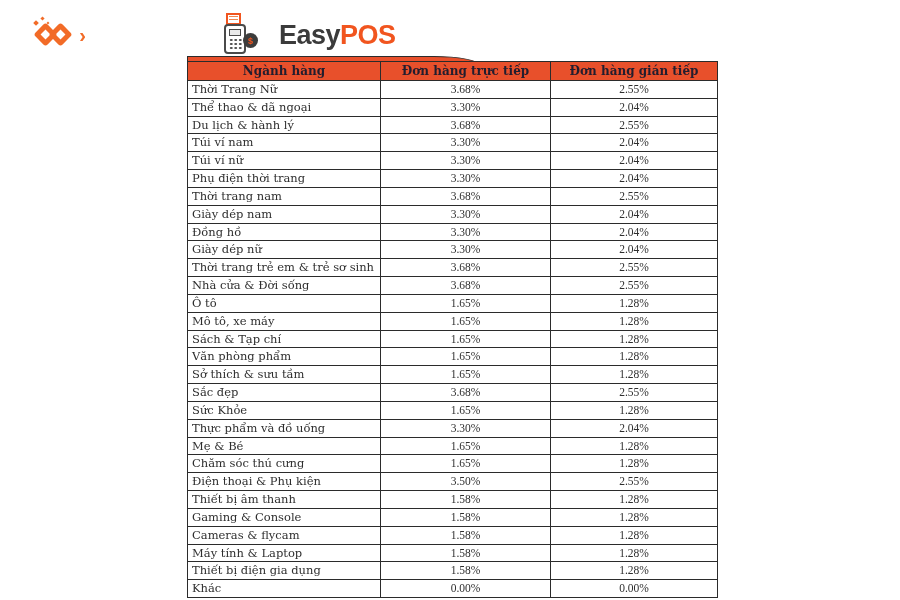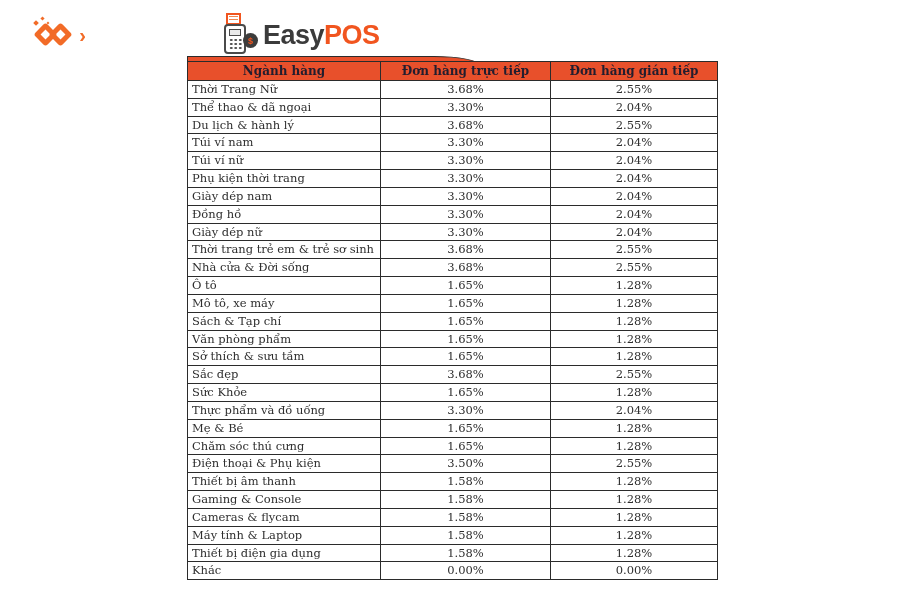--- a/index.html
+++ b/index.html
@@ -57,21 +57,21 @@
     position:absolute; left:2.5px; top:12px; width:13px; height:11px;
     background:radial-gradient(#4a4a4a 1px, transparent 1.3px);
     background-size:4.5px 4px;
   }
   .ep-coin {
     position:absolute; right:0; top:22px; width:15px; height:15px; border-radius:50%;
     background:#3c3c3c; color:#f1551f; font-size:9px; font-weight:bold;
     display:flex; align-items:center; justify-content:center;
   }
   .ep-name { font-size:27px; font-weight:800; letter-spacing:-0.5px; line-height:27px; }
-  .ep-name .dark { color:#3b3b3b; }
+  .ep-name .dark { color:#3b3b3b;margin-left:16px; }
   .ep-name .or   { color:#f1551f;margin-top:24px; }
 
   
   .table-wrap { position:absolute; left:187px; top:61px; width:530px; }
   .tab-swoosh {
     position:absolute; left:0; top:-5px; width:292px; height:10px;
     background:#e8502b; border:1px solid #2b2b2b; border-bottom:none;
     border-top-right-radius:45px 9px;
   }
   table.fee { border-collapse:collapse; table-layout:fixed; width:530px; position:relative; }
@@ -82,21 +82,21 @@
     background:#e8502b; color:#221d2e; font-family:"DejaVu Serif", serif;
     font-size:12px; font-weight:bold; height:18px; line-height:18px;
     border:1px solid #2b2b2b; text-align:center; padding:0;
   }
   table.fee td {
     font-family:"DejaVu Serif", serif; font-size:11.5px; color:#2e2e2e;
     height:16.83px; line-height:16.83px; border:1px solid #2b2b2b;
     padding:0 4px; white-space:nowrap; overflow:hidden;
   }
   table.fee td.cat { text-align:left; }
-  table.fee td.num { text-align:center; }
+  table.fee td.num { text-align:center;font-family:Liberation Serif, serif; }
 </style>
 </head>
 <body>
 
 <div class="page">
 
   <div class="sd-logo">
     <div class="sd-icon">
       <span class="dot d1"></span>
       <span class="dot d2"></span>
@@ -158,23 +158,28 @@
             <td class="cat">Túi ví nam</td>
             <td class="num">3.30%</td>
             <td class="num">2.04%</td>
           </tr>
           <tr>
             <td class="cat">Túi ví nữ</td>
             <td class="num">3.30%</td>
             <td class="num">2.04%</td>
           </tr>
           <tr>
-            <td class="cat">Phụ kiện thời trang</td>
-            <td class="num">3.30%</td>
-            <td class="num">2.04%</td>
+            <td class="cat">Phụ điện thời trang</td>
+            <td class="num">3.30%</td>
+            <td class="num">2.04%</td>
+          </tr>
+          <tr>
+            <td class="cat">Thời trang nam</td>
+            <td class="num">3.68%</td>
+            <td class="num">2.55%</td>
           </tr>
           <tr>
             <td class="cat">Giày dép nam</td>
             <td class="num">3.30%</td>
             <td class="num">2.04%</td>
           </tr>
           <tr>
             <td class="cat">Đồng hồ</td>
             <td class="num">3.30%</td>
             <td class="num">2.04%</td>

